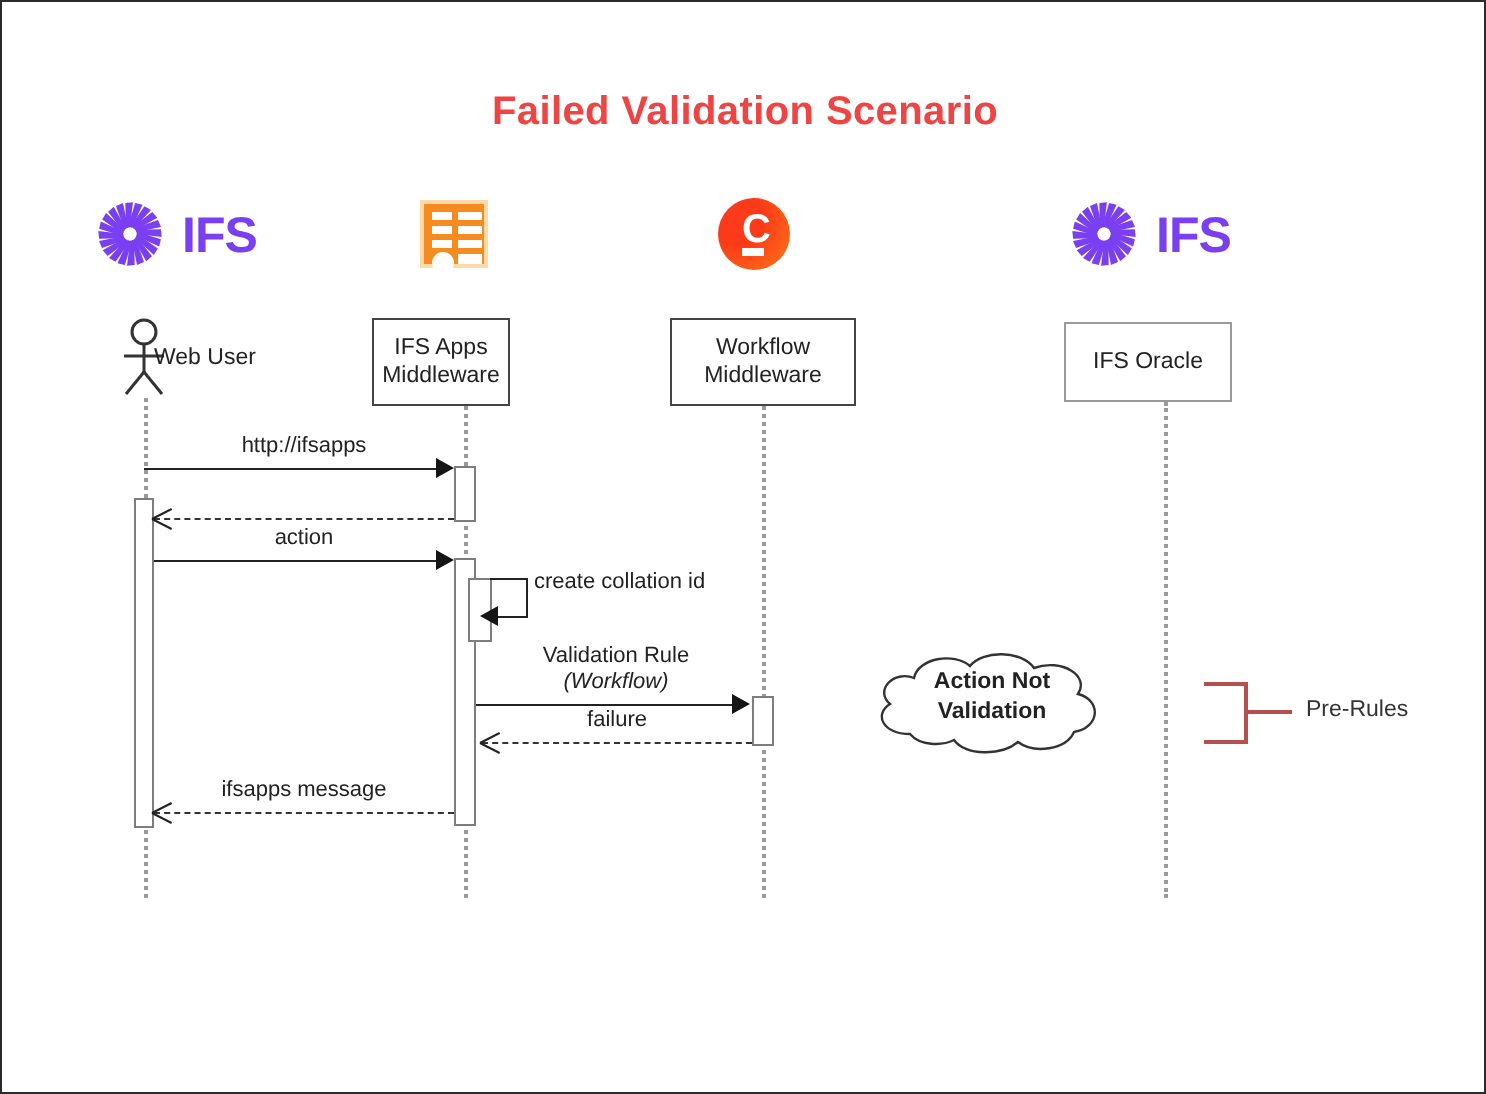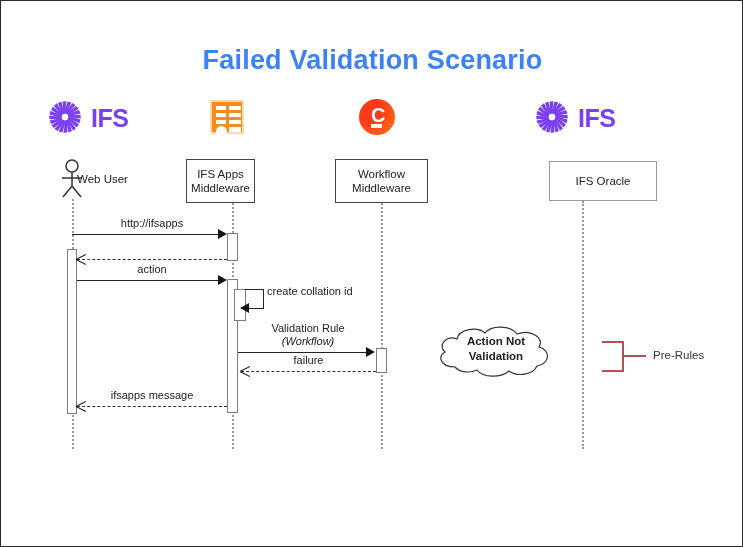--- a/index.html
+++ b/index.html
@@ -19,23 +19,23 @@
     box-sizing: border-box;
     overflow: hidden;
   }
   .abs { position: absolute; }
 
   #diagram-title {
     left: 0;
     top: 44px;
     width: 743px;
     text-align: center;
-    font-size: 27px;
+    font-size: 20px;
     font-weight: bold;
-    color: #3b82f6;
+    color: #ef4444;
     letter-spacing: 0.2px;
   }
 
   
   .logo-wrap { position: absolute; }
   .ifs-logo-text {
     position: absolute;
     left: 44px;
     top: 5px;
     font-size: 25px;
@@ -374,21 +374,21 @@
   <div class="lifeline" style="left:231px; top:202px; height:246px;"></div>
 
   <div class="participant-box" style="left:334px; top:158px; width:93px; height:44px;">
     <div>
       <div>Workflow</div>
       <div>Middleware</div>
     </div>
   </div>
   <div class="lifeline" style="left:380px; top:202px; height:246px;"></div>
 
-  <div class="participant-box light" style="left:548px; top:160px; width:108px; height:40px;">
+  <div class="participant-box light" style="left:531px; top:160px; width:84px; height:40px;">
     <div>IFS Oracle</div>
   </div>
   <div class="lifeline" style="left:581px; top:200px; height:248px;"></div>
 
   <div class="activation" style="left:66px;  top:248px; width:10px; height:165px;"></div>
   <div class="activation" style="left:226px; top:232px; width:11px; height:28px;"></div>
   <div class="activation" style="left:226px; top:278px; width:11px; height:134px;"></div>
   <div class="activation" style="left:233px; top:288px; width:12px; height:32px;"></div>
   <div class="activation" style="left:375px; top:347px; width:11px; height:25px;"></div>
 

